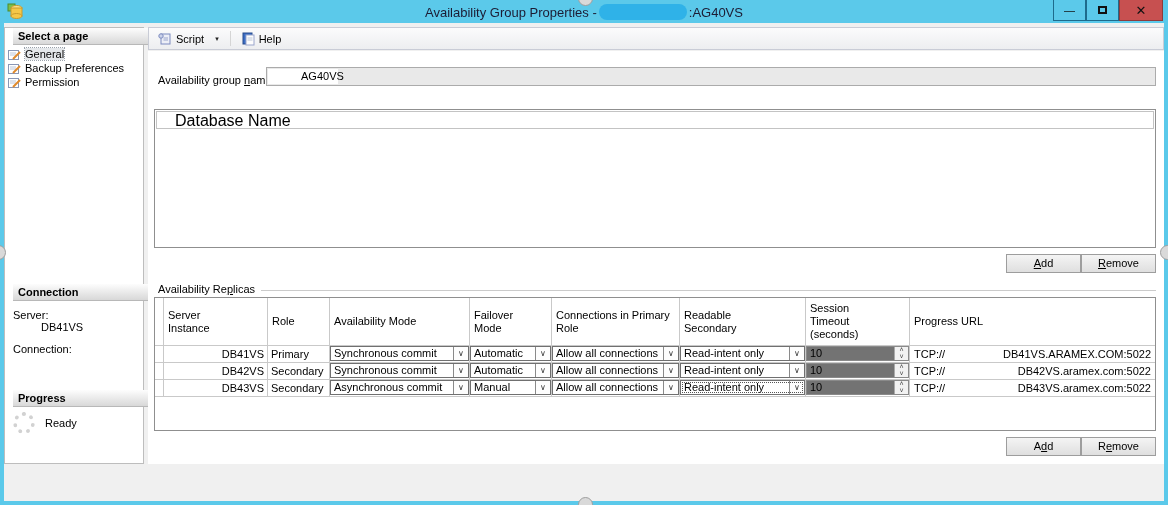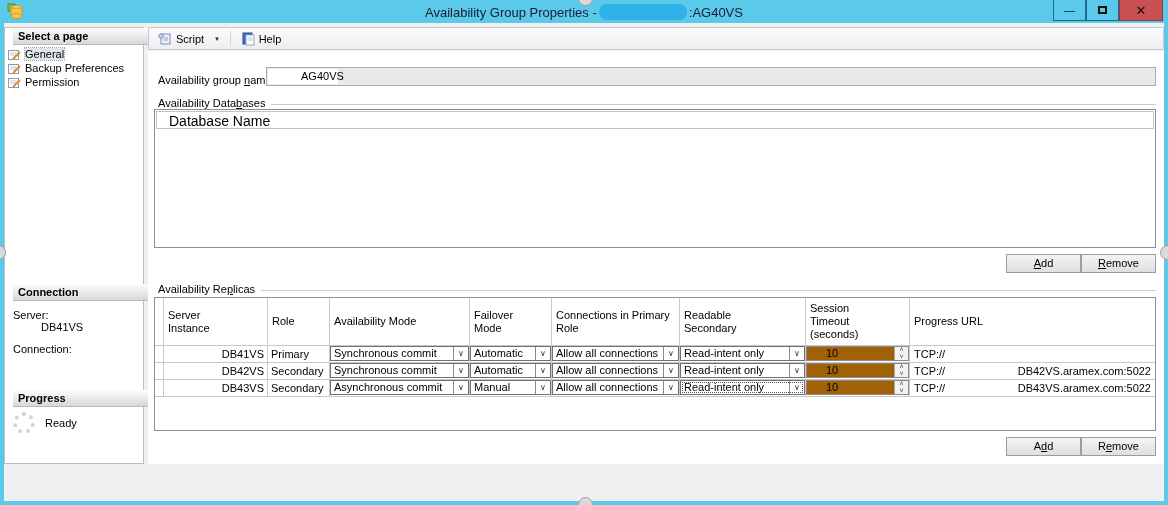--- a/index.html
+++ b/index.html
@@ -54,21 +54,21 @@
   .name-label { position:absolute; left:10px; top:23px; }
   .name-field { position:absolute; left:118px; top:16px; width:890px; height:19px;
                 border:1px solid #ABABAB; background:#E9E9E9; }
   .name-patch { position:absolute; left:1px; top:1px; width:70px; height:15px; background:#fff; }
   .name-text { position:absolute; left:34px; top:2px; }
 
   .grouprow { position:absolute; left:10px; right:8px; display:flex; align-items:center; }
   .groupline { flex:1; border-top:1px solid #CBCBCB; margin-left:6px; margin-top:2px; }
 
   .dblist { position:absolute; left:6px; top:58px; width:1002px; height:139px; border:1px solid #8F8F8F; background:#fff; }
-  .dblist-hdr { margin:1px; height:18px; line-height:18px; font-size:14px; padding-left:12px;
+  .dblist-hdr { margin:1px; height:18px; line-height:18px; font-size:16px; padding-left:18px;
                 border:1px solid #C3C3C3; background:#fff; }
 
   .btnrow { position:absolute; right:8px; display:flex; }
   .btn { width:75px; height:19px; border:1px solid #9D9D9D; background:linear-gradient(#F4F4F4,#DFDFDF);
          font-size:11px; text-align:center; line-height:17px; cursor:default;
          font-family:"Liberation Sans","DejaVu Sans",sans-serif; }
 
   
   .repwrap { position:absolute; left:6px; top:246px; width:1002px; height:134px; border:1px solid #8F8F8F; background:#fff; overflow:hidden; }
   .grid { display:grid; grid-template-columns:9px 104px 62px 140px 82px 128px 126px 104px 1fr; width:1000px; }
@@ -76,21 +76,21 @@
   .gc.hdr { height:48px; display:flex; align-items:center; padding:2px 4px; white-space:pre-line; line-height:13px; }
   .gc.cell { height:17px; line-height:16px; }
   .gc.last { border-right:none; }
   .srv { text-align:right; padding-right:3px; }
   .rolec { padding-left:3px; }
   .combo { height:15px; margin:0; border:1px solid #707070; display:flex; align-items:center; background:#fff; }
   .combo .ctext { flex:1; padding-left:3px; line-height:13px; white-space:nowrap; overflow:hidden; }
   .combo .carr { width:15px; align-self:stretch; border-left:1px solid #8a8a8a; background:#FDFDFD;
                  font-size:8px; line-height:13px; text-align:center; color:#333; cursor:default; }
   .combo.focused { outline:1px dotted #555; outline-offset:-3px; }
-  .spinctl { height:15px; border:1px solid #8a8a8a; display:flex; background:#a16207;padding-left:16px; }
+  .spinctl { height:15px; border:1px solid #8a8a8a; display:flex; background:#737373; }
   .spinctl .sval { flex:1; padding-left:3px; line-height:13px; }
   .spinctl .sbtns { width:14px; border-left:1px solid #aaa; display:flex; flex-direction:column; background:#F2F2F2; cursor:default; }
   .spinctl .sbtns div { height:7px; font-size:7px; line-height:6px; text-align:center; color:#444; }
   .endp { display:flex; height:17px; line-height:16px; }
   .endp .pre { padding-left:4px; }
   .endp .host { margin-left:auto; padding-right:4px; }
 
   
   .footer { position:absolute; left:0; top:441px; width:1160px; height:37px; background:#F0F0F0; border-top:1px solid #E2E2E2; }
   .footer .btnrow { top:11px; }
@@ -210,26 +210,20 @@
       <div class="content">
 
         <div class="name-label">
           <span>Availability group </span><span class="u">n</span><span>ame:</span>
         </div>
         <div class="name-field">
           <span class="name-patch"></span>
           <span class="name-text">AG40VS</span>
         </div>
 
-        <div class="grouprow" style="top:46px;">
-          <span>
-            <span>Availability Data</span><span class="u">b</span><span>ases</span>
-          </span>
-          <span class="groupline"></span>
-        </div>
 
         <div class="dblist">
           <div class="dblist-hdr">Database Name</div>
         </div>
 
         <div class="btnrow" style="top:203px;">
           <button class="btn">
             <span></span><span class="u">A</span><span>dd</span>
           </button>
           <button class="btn">
@@ -295,20 +289,21 @@
                   <span class="sval">10</span>
                   <span class="sbtns">
                     <div>˄</div>
                     <div>˅</div>
                   </span>
                 </div>
               </div>
             <div class="gc cell last">
                 <div class="endp">
                   <span class="pre">TCP://</span>
+                  <span class="host">DB41VS.ARAMEX.COM:5022</span>
                 </div>
               </div>
 
             <div class="gc cell"></div>
             <div class="gc cell srv">DB42VS</div>
             <div class="gc cell rolec">Secondary</div>
             <div class="gc cell">
                 <div class="combo">
                   <span class="ctext">Synchronous commit</span>
                   <span class="carr">∨</span>

